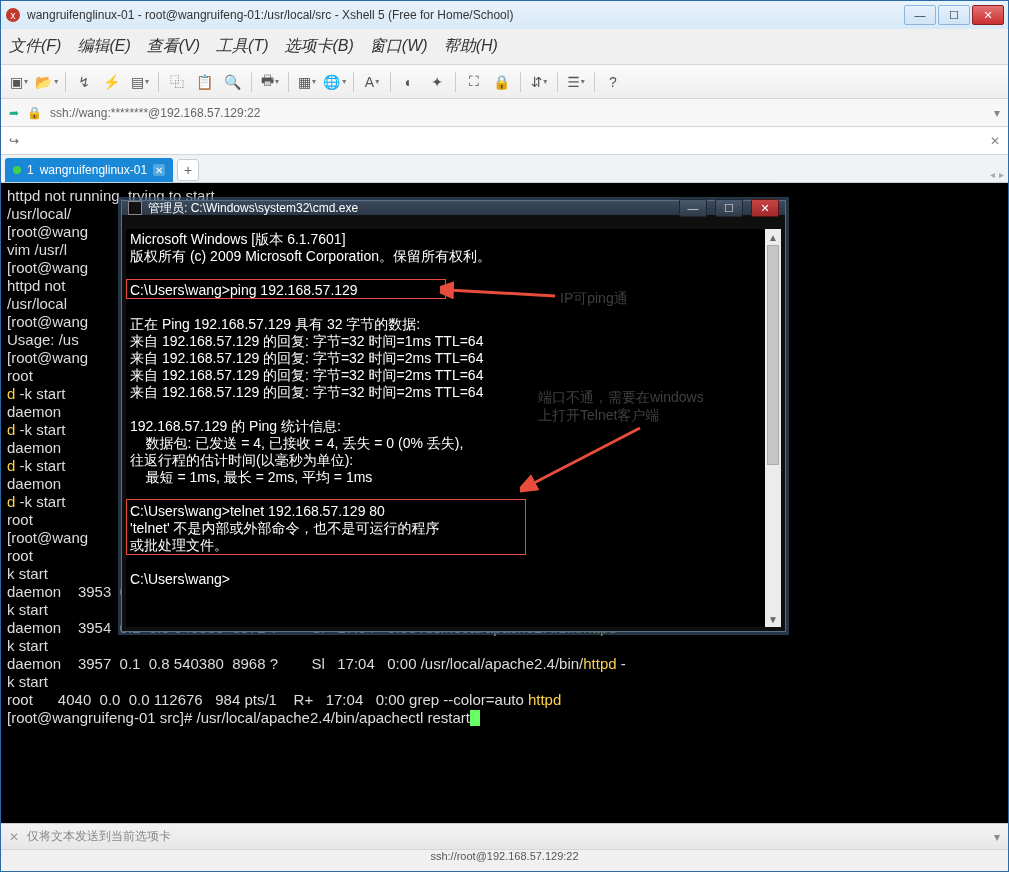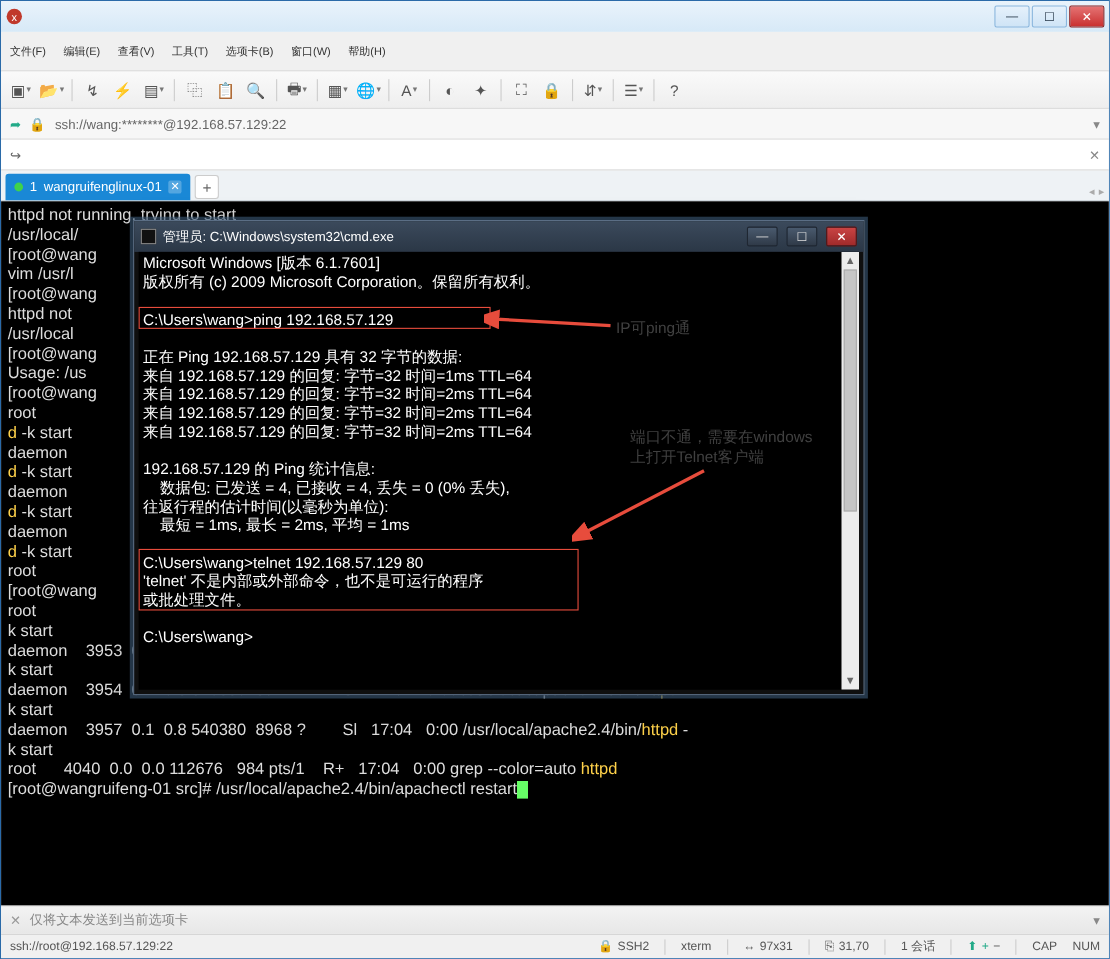--- a/index.html
+++ b/index.html
@@ -6,21 +6,21 @@
 body { width: 1009px; height: 872px; background: #d0e7f7; overflow: hidden; position: relative; }
 
 
 .window { position: absolute; inset: 0; border: 1px solid #2a6aa8; background: #fff; display: flex; flex-direction: column; }
 .titlebar { height: 28px; background: linear-gradient(#e9f3fb,#d7e9f7); display: flex; align-items: center; padding: 0 4px; font-size: 12px; color: #333; }
 .titlebar .icon { width: 16px; height: 16px; margin-right: 6px; }
 .titlebar .spacer { flex: 1; }
 .winbtn { width: 32px; height: 20px; margin-left: 2px; display: inline-flex; align-items: center; justify-content: center; background: linear-gradient(#e6f1fb,#cfe4f6); border: 1px solid #8ab6dd; border-radius: 2px; font-size: 11px; color: #234; }
 .winbtn.close { background: linear-gradient(#e57373,#c93030); border-color: #8a1f1f; color: #fff; }
 
-.menubar { height: 36px; background: #f0f0f0; border-bottom: 1px solid #d6d6d6; display: flex; align-items: center; padding: 2px 8px; gap: 16px; font-size: 10px; color: #333; }
+.menubar { height: 36px; background: #f0f0f0; border-bottom: 1px solid #d6d6d6; display: flex; align-items: center; padding: 2px 8px; gap: 16px; font-size: 16px; color: #333; font-style: italic; }
 .menubar span { cursor: default; }
 
 .toolbar { height: 34px; background: linear-gradient(#fafafa,#eee); border-bottom: 1px solid #d6d6d6; display: flex; align-items: center; padding: 0 6px; gap: 4px; }
 .tbtn { width: 24px; height: 24px; display: inline-flex; align-items: center; justify-content: center; border: 1px solid transparent; border-radius: 3px; color: #555; font-size: 14px; }
 .tsep { width: 1px; height: 20px; background: #ccc; margin: 0 2px; }
 .tbtn.dd::after { content: "▾"; font-size: 8px; margin-left: 1px; color: #777; }
 
 .addrbar { height: 28px; background: #f7f7f7; border-bottom: 1px solid #d6d6d6; display: flex; align-items: center; padding: 0 8px; gap: 8px; font-size: 12px; color: #666; }
 .addrbar .lock { color: #888; }
 .addrbar .ddarrow { margin-left: auto; color: #888; }
@@ -37,28 +37,28 @@
 .tabnav { margin-left: auto; display: flex; gap: 4px; padding-bottom: 2px; color: #aaa; font-size: 10px; }
 
 .terminal { flex: 1; background: #000; color: #ddd; font-family: "Consolas","Courier New",monospace; font-size: 15px; line-height: 18px; padding: 4px 6px; white-space: pre; overflow: hidden; position: relative; }
 .terminal .cy { color: #ffd24a; }
 .terminal .cursor { display:inline-block; width:10px; height:16px; background:#6f6; vertical-align:text-bottom; }
 
 .bottombar { height: 26px; background: linear-gradient(#f3f3f3,#e7e7e7); border-top: 1px solid #ccc; display: flex; align-items: center; padding: 0 8px; font-size: 12px; color: #888; gap: 8px; }
 .bottombar .xbtn { color: #999; }
 .bottombar .ddarrow { margin-left: auto; }
 
-.statusbar { height: 22px; background: #f0f0f0; border-top: 1px solid #d6d6d6; display: flex; align-items: center; padding: 0 8px; font-size: 11px; color: #555; gap: 14px; }
+.statusbar { height: 22px; background: #f0f0f0; border-top: 1px solid #d6d6d6; display: flex; align-items: center; padding: 0 8px; font-size: 11px; color: #555; gap: 14px; flex-direction: column; }
 .statusbar .spacer { flex: 1; }
 .sbcell { display: flex; align-items: center; gap: 4px; }
 .sep { width: 1px; height: 14px; background: #ccc; }
 
 
 .cmdwin { position: absolute; left: 121px; top: 200px; width: 665px; height: 432px; border: 1px solid #5b6e85; background: #0f0f0f; box-shadow: 0 0 0 3px rgba(60,90,120,.6), 0 8px 24px rgba(0,0,0,.4); }
-.cmdtitle { height: 28px; background: linear-gradient(#3b4a5c,#2b3746); color: #fff; display: flex; align-items: center; padding: 0 6px; font-size: 12px; gap: 6px; }
+.cmdtitle { height: 14px; background: linear-gradient(#3b4a5c,#2b3746); color: #fff; display: flex; align-items: center; padding: 0 6px; font-size: 12px; gap: 6px; }
 .cmdtitle .icon { width: 14px; height: 14px; background: #111; border: 1px solid #888; }
 .cmdtitle .spacer { flex: 1; }
 .cmdtitle .winbtn { background: linear-gradient(#4a5a6e,#2f3a48); border-color: #1f2732; color: #ddd; width: 28px; height: 18px; }
 .cmdtitle .winbtn.close { background: linear-gradient(#c94444,#a02a2a); border-color: #5a1414; color: #fff; }
 .cmdbody { position: absolute; left: 4px; right: 4px; top: 28px; bottom: 4px; background: #000; color: #fff; font-family: "NSimSun","SimSun","Courier New",monospace; font-size: 14px; line-height: 17px; white-space: pre-wrap; padding: 2px 4px; overflow: hidden; }
 .cmdbody .scrollbar { position: absolute; right: 0; top: 0; bottom: 0; width: 16px; background: #ececec; }
 .cmdbody .scrollbar .thumb { position: absolute; left: 2px; right: 2px; top: 16px; height: 220px; background: #c6c6c6; border: 1px solid #aaa; }
 .cmdbody .scrollbar .arr { position: absolute; left:0; right:0; height:16px; display:flex; align-items:center; justify-content:center; color:#666; font-size:10px; }
 .redbox { position: absolute; border: 1px solid #e74c3c; pointer-events: none; }
 .anno { position: absolute; color: #404040; font-family: "Microsoft YaHei",sans-serif; font-size: 14px; }
@@ -66,20 +66,21 @@
 </style>
 </head>
 <body>
 
 <div class="window">
   <div class="titlebar">
     <svg class="icon" viewBox="0 0 16 16">
         <circle cx="8" cy="8" r="7" fill="#c0392b"></circle>
         <text x="8" y="12" font-size="10" text-anchor="middle" fill="#fff">x</text>
       </svg>
+    <span>wangruifenglinux-01 - root@wangruifeng-01:/usr/local/src - Xshell 5 (Free for Home/School)</span>
     <span class="spacer"></span>
     <span class="winbtn">—</span>
     <span class="winbtn">☐</span>
     <span class="winbtn close">✕</span>
   </div>
 
   <div class="menubar">
     <span>文件(F)</span>
     <span>编辑(E)</span>
     <span>查看(V)</span>
@@ -223,21 +224,21 @@
       <div class="thumb"></div>
       <div class="arr" style="bottom:0">▼</div>
     </div>
   </div>
 
   <div class="redbox" style="left:4px; top:78px; width:320px; height:20px;"></div>
   <div class="redbox" style="left:4px; top:298px; width:400px; height:56px;"></div>
 </div>
 
 <div class="anno" style="left:560px; top:290px;">IP可ping通</div>
-<div class="anno" style="left:573px; top:388px; line-height:18px;">
+<div class="anno" style="left:538px; top:388px; line-height:18px;">
   <div>端口不通，需要在windows</div>
   <div>上打开Telnet客户端</div>
 </div>
 
 <svg class="arrow" style="left:440px; top:278px; width:120px; height:26px;">
   <defs>
       <marker id="ah1" markerWidth="10" markerHeight="10" refX="2" refY="3" orient="auto">
         <path d="M0,0 L0,6 L8,3 z" fill="#e74c3c"></path>
       </marker>
     </defs>

